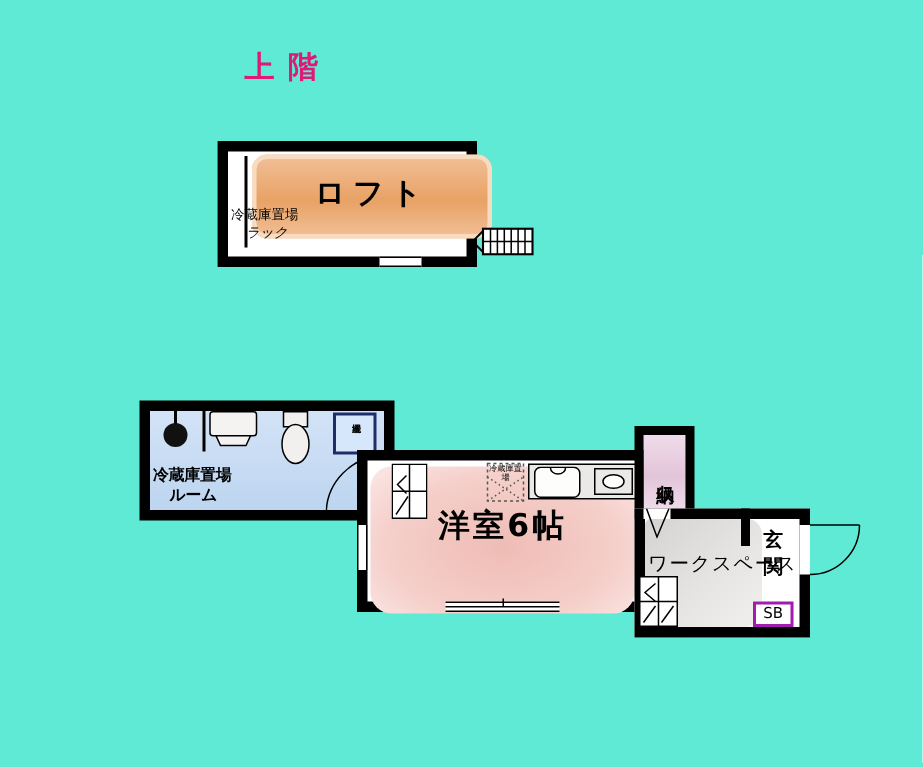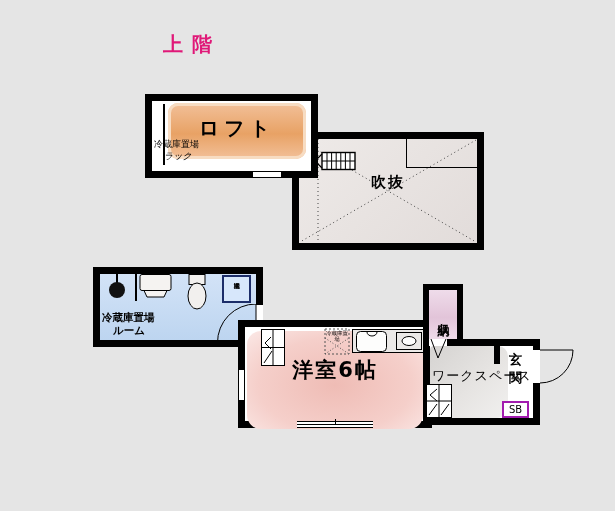--- a/index.html
+++ b/index.html
@@ -1,51 +1,51 @@
 <!DOCTYPE html>
 <html style="--label_pink: #e01878; --wall: #000000; --loft1: #f2c099; --loft2: #e8a265; --void1: #eeeae8; --void2: #e2dcda; --shower1: #d3e3f7; --shower2: #bdd5f0; --room1: #efbcb5; --room2: #f5cfca; --closet1: #efdcea; --closet2: #e2c4d9; --gray1: #d5d3d1; --gray2: #f1f0ef; --washer_border: #1c2d69; --washer_fill: #d7e7fb;"><head>
 <meta charset="utf-8">
 <style>
   html,body{margin:0;padding:0;background:#fff;}
-  .plan{position:relative;width:615px;height:511px;background:#e5e5e5;overflow:hidden;
+  .plan{position:relative;width:615px;height:511px;background:#5eead4;overflow:hidden;
         font-family:"DejaVu Sans",sans-serif;color:#000;}
   .abs{position:absolute;}
   .floor-label{position:absolute;font-size:20px;font-weight:bold;letter-spacing:9px;
                color:var(--label_pink);}
   .room{position:absolute;border:7px solid var(--wall);box-sizing:border-box;background:#fff;}
   
   .void-room{left:292px;top:132px;width:192px;height:118px;
              background:linear-gradient(135deg,var(--void1) 0%,var(--void2) 100%);}
   .void-rect{left:107px;top:0;width:71px;height:28px;border-left:1px solid #000;
              border-bottom:1px solid #000;}
   .void-label{left:0;top:34px;width:100%;text-align:center;font-size:15px;font-weight:bold;
               letter-spacing:2px;}
   .loft-room{left:145px;top:94px;width:173px;height:84px;}
-  .loft-fill{left:16px;top:2px;width:138px;height:56px;border-radius:10px;
+  .loft-fill{left:16px;top:2px;width:160px;height:56px;border-radius:10px;
              background:linear-gradient(180deg,var(--loft1) 0%,var(--loft2) 55%,var(--loft1) 100%);
              box-shadow:0 0 0 3px #f7dcc2 inset;}
   .loft-label{left:0;top:12px;width:100%;text-align:center;font-size:20px;font-weight:bold;
               letter-spacing:5px;}
   .hanger-pole{left:11px;top:3px;width:2px;height:61px;background:#000;}
   .hanger-label{left:2px;top:38px;font-size:9px;line-height:1.3;}
   .hanger-label .l2{margin-left:10px;font-style:italic;}
   .loft-window{left:101px;bottom:-7px;width:28px;height:7px;background:#fff;
                border-top:1px solid #000;border-bottom:1px solid #000;box-sizing:border-box;}
   
   .shower-room{left:93px;top:267px;width:170px;height:80px;
                background:linear-gradient(180deg,var(--shower1) 0%,var(--shower2) 100%);}
   .shower-label{left:2px;top:37px;font-size:10.5px;font-weight:bold;line-height:1.25;}
   .shower-label .l2{margin-left:11px;}
   .pole{left:35px;top:0;width:2px;height:27px;background:#000;}
   .washer{left:122px;top:1px;width:29px;height:28px;border:2px solid var(--washer_border);
           background:var(--washer_fill);box-sizing:border-box;overflow:hidden;}
   .washer span{display:block;font-size:6px;line-height:1.05;writing-mode:vertical-rl;
                margin:1px auto 0;height:24px;letter-spacing:0;}
   .door-gap-r{background:#fff;}
-  .main-room{left:238px;top:320px;width:194px;height:108px;}
+  .main-room{left:238px;top:300px;width:194px;height:108px;}
   .main-fill{left:2px;top:4px;width:176px;height:98px;border-radius:14px;
              background:radial-gradient(ellipse at 50% 55%,var(--room1) 0%,var(--room2) 62%,#fbe9e7 100%);}
   .main-label{left:0;top:29px;width:100%;text-align:center;font-size:21px;font-weight:bold;
               letter-spacing:2px;}
   .kitchen{left:107px;top:2px;width:73px;height:24px;background:#ebe9e7;
            border:1px solid #000;box-sizing:border-box;}
   .fridge{left:79px;top:1px;width:26px;height:27px;}
   .fridge .txt{position:absolute;left:0;top:2px;width:100%;text-align:center;font-size:5.5px;
                line-height:1.1;}
   .left-window{left:-7px;top:43px;width:7px;height:30px;background:#fff;border-left:1px solid #000;
@@ -68,29 +68,20 @@
           box-sizing:border-box;text-align:center;font-size:10px;line-height:13px;}
   svg{display:block;}
 </style>
 </head>
 <body>
 
 <div class="plan">
 
   <div class="floor-label" style="left:163px;top:31px;">上階</div>
 
-  <div class="room void-room">
-    <svg class="abs" style="left:0;top:0;" width="178" height="104" viewBox="0 0 178 104">
-      <line x1="1" y1="1" x2="177" y2="103" stroke="#444" stroke-width="1" stroke-dasharray="1 3"></line>
-      <line x1="177" y1="1" x2="1" y2="103" stroke="#444" stroke-width="1" stroke-dasharray="1 3"></line>
-      <line x1="19" y1="0" x2="19" y2="104" stroke="#444" stroke-width="1" stroke-dasharray="1 3"></line>
-    </svg>
-    <div class="abs void-rect"></div>
-    <div class="abs void-label">吹抜</div>
-  </div>
 
   <div class="room loft-room">
     <div class="abs loft-fill">
       <div class="abs loft-label">ロフト</div>
     </div>
     <div class="abs hanger-pole"></div>
     <div class="abs hanger-label">
       <div>冷蔵庫置場</div>
       <div class="l2">ラック</div>
     </div>

